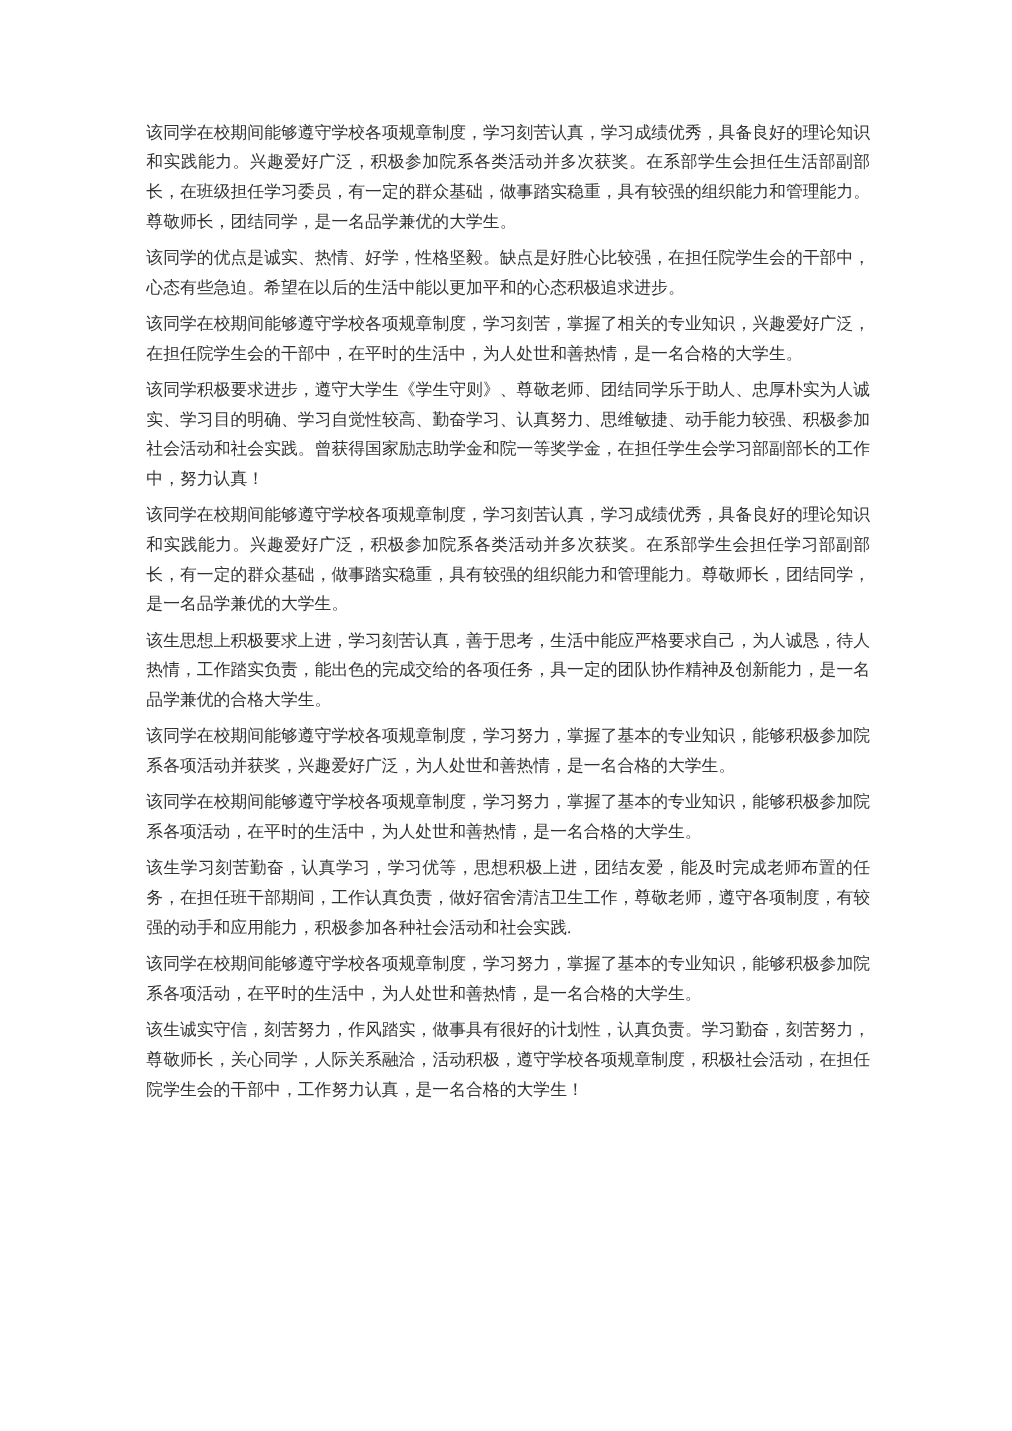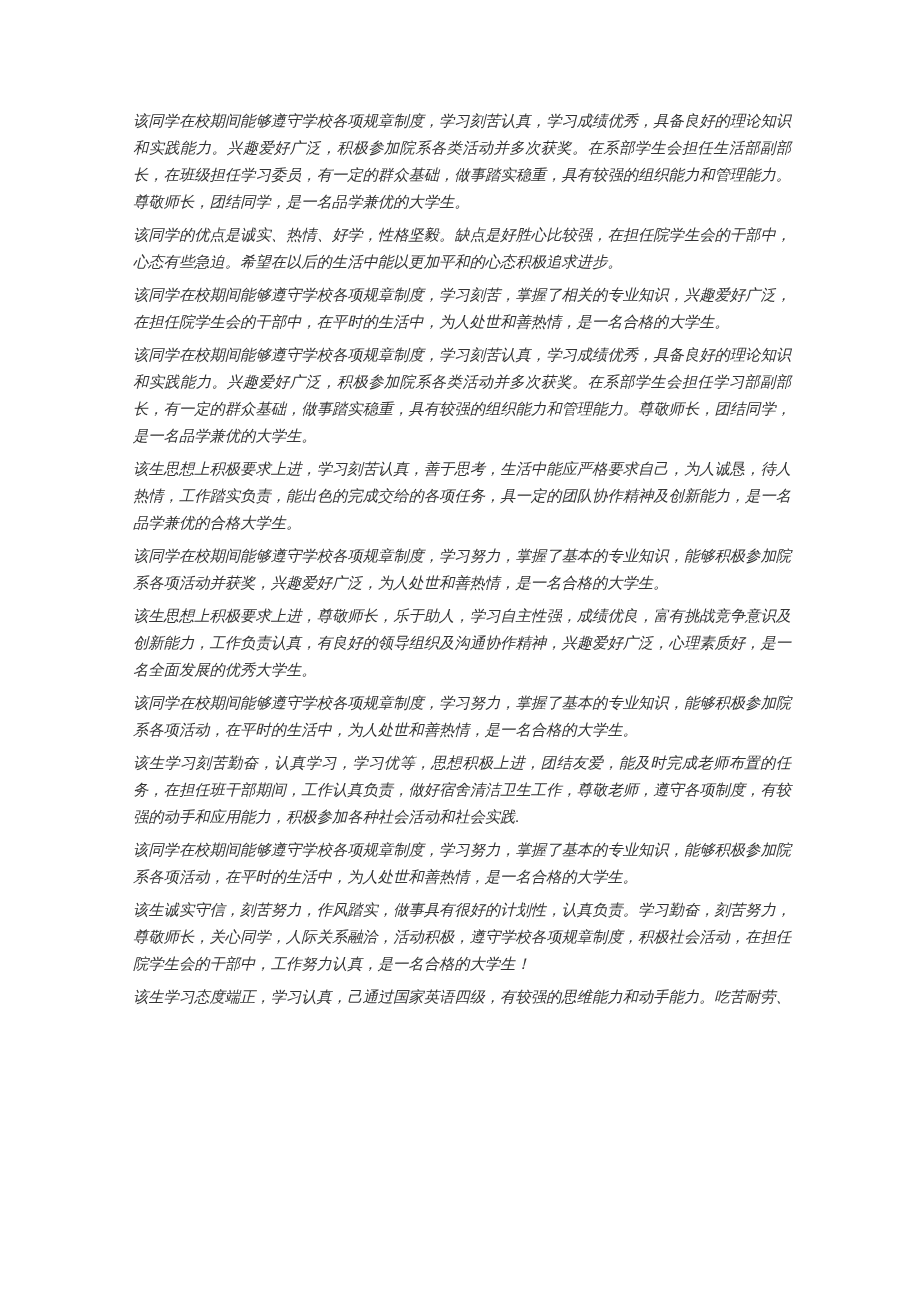--- a/index.html
+++ b/index.html
@@ -6,21 +6,20 @@
     margin: 0;
     padding: 0;
     background: #ffffff;
   }
   .page {
     position: relative;
     width: 920px;
     height: 1301px;
     background: #ffffff;
     overflow: hidden;
-    font-style: italic;
   }
   .content {
     position: absolute;
     left: 133px;
     top: 107px;
     width: 658px;
     font-family: "Liberation Serif", "DejaVu Serif", serif;
     font-size: 15.3px;
     line-height: 27px;
     color: #333333;
@@ -32,23 +31,22 @@
   }
 </style>
 </head>
 <body>
 
 <div class="page">
   <div class="content" id="content">
       <p>该同学在校期间能够遵守学校各项规章制度，学习刻苦认真，学习成绩优秀，具备良好的理论知识和实践能力。兴趣爱好广泛，积极参加院系各类活动并多次获奖。在系部学生会担任生活部副部长，在班级担任学习委员，有一定的群众基础，做事踏实稳重，具有较强的组织能力和管理能力。尊敬师长，团结同学，是一名品学兼优的大学生。</p>
       <p>该同学的优点是诚实、热情、好学，性格坚毅。缺点是好胜心比较强，在担任院学生会的干部中，心态有些急迫。希望在以后的生活中能以更加平和的心态积极追求进步。</p>
       <p>该同学在校期间能够遵守学校各项规章制度，学习刻苦，掌握了相关的专业知识，兴趣爱好广泛，在担任院学生会的干部中，在平时的生活中，为人处世和善热情，是一名合格的大学生。</p>
+      <p>该同学积极要求进步，遵守大学生《学生守则》、尊敬老师、团结同学乐于助人、忠厚朴实为人诚实、学习目的明确、学习自觉性较高、勤奋学习、认真努力、思维敏捷、动手能力较强、积极参加社会活动和社会实践。曾获得国家励志助学金和院一等奖学金，在担任学生会学习部副部长的工作中，努力认真！</p>
       <p>该同学在校期间能够遵守学校各项规章制度，学习刻苦认真，学习成绩优秀，具备良好的理论知识和实践能力。兴趣爱好广泛，积极参加院系各类活动并多次获奖。在系部学生会担任学习部副部长，有一定的群众基础，做事踏实稳重，具有较强的组织能力和管理能力。尊敬师长，团结同学，是一名品学兼优的大学生。</p>
       <p>该生思想上积极要求上进，学习刻苦认真，善于思考，生活中能应严格要求自己，为人诚恳，待人热情，工作踏实负责，能出色的完成交给的各项任务，具一定的团队协作精神及创新能力，是一名品学兼优的合格大学生。</p>
       <p>该同学在校期间能够遵守学校各项规章制度，学习努力，掌握了基本的专业知识，能够积极参加院系各项活动并获奖，兴趣爱好广泛，为人处世和善热情，是一名合格的大学生。</p>
-      <p>该生思想上积极要求上进，尊敬师长，乐于助人，学习自主性强，成绩优良，富有挑战竞争意识及创新能力，工作负责认真，有良好的领导组织及沟通协作精神，兴趣爱好广泛，心理素质好，是一名全面发展的优秀大学生。</p>
       <p>该同学在校期间能够遵守学校各项规章制度，学习努力，掌握了基本的专业知识，能够积极参加院系各项活动，在平时的生活中，为人处世和善热情，是一名合格的大学生。</p>
       <p>该生学习刻苦勤奋，认真学习，学习优等，思想积极上进，团结友爱，能及时完成老师布置的任务，在担任班干部期间，工作认真负责，做好宿舍清洁卫生工作，尊敬老师，遵守各项制度，有较强的动手和应用能力，积极参加各种社会活动和社会实践.</p>
       <p>该同学在校期间能够遵守学校各项规章制度，学习努力，掌握了基本的专业知识，能够积极参加院系各项活动，在平时的生活中，为人处世和善热情，是一名合格的大学生。</p>
       <p>该生诚实守信，刻苦努力，作风踏实，做事具有很好的计划性，认真负责。学习勤奋，刻苦努力，尊敬师长，关心同学，人际关系融洽，活动积极，遵守学校各项规章制度，积极社会活动，在担任院学生会的干部中，工作努力认真，是一名合格的大学生！</p>
-      <p>该生学习态度端正，学习认真，己通过国家英语四级，有较强的思维能力和动手能力。吃苦耐劳、</p>
     </div>
 </div>
 
 </body></html>

